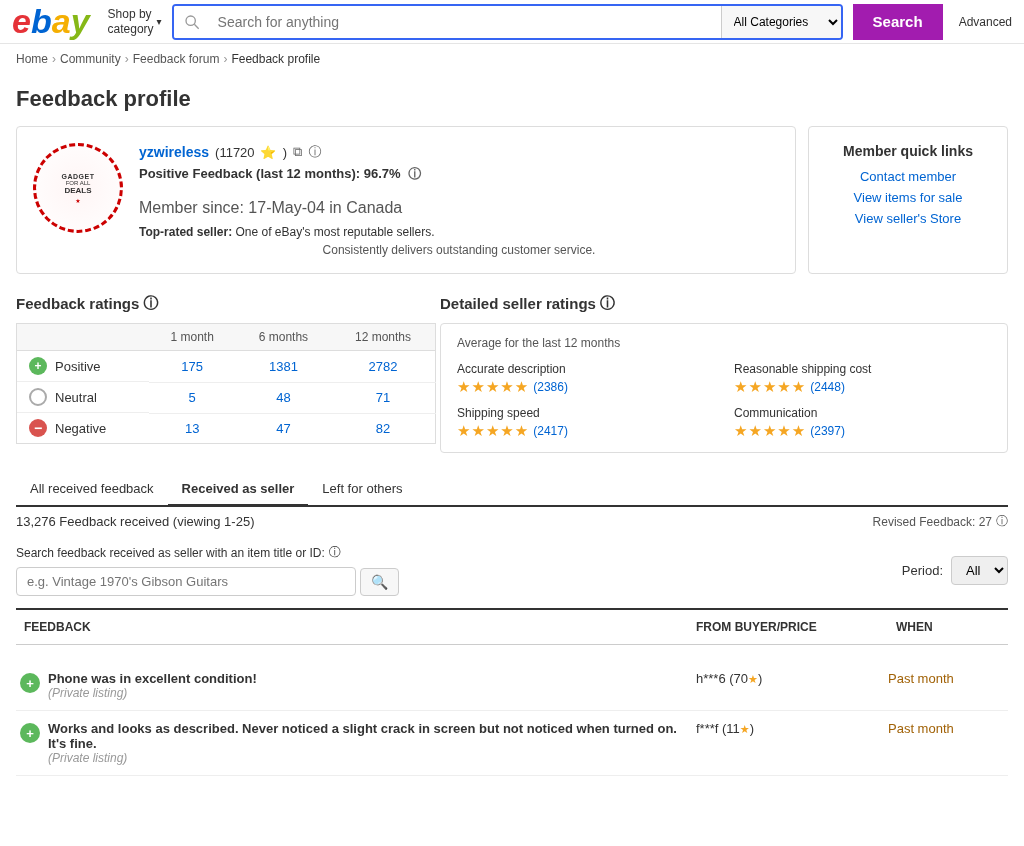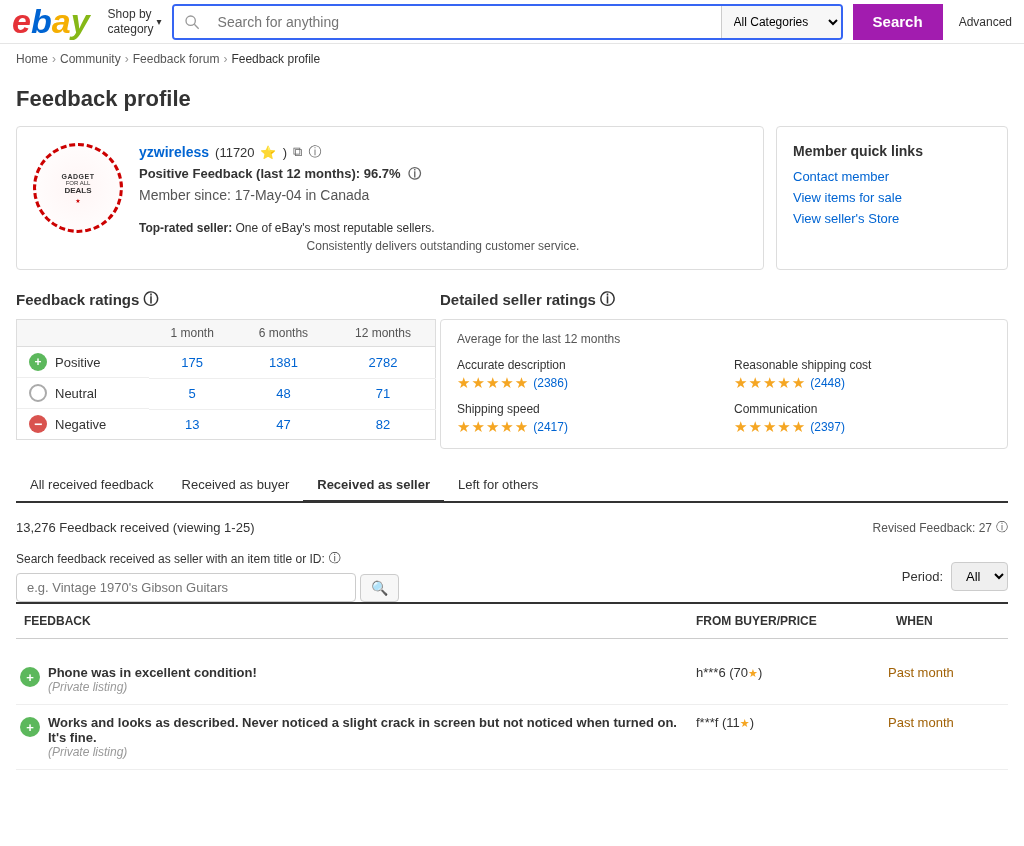--- a/index.html
+++ b/index.html
@@ -37,28 +37,28 @@
     .profile-section { display: flex; gap: 12px; margin-bottom: 20px; }
     .profile-card { flex: 1; border: 1px solid #ddd; border-radius: 4px; padding: 16px; display: flex; gap: 16px; align-items: flex-start; }
     .badge-circle { width: 80px; height: 80px; border-radius: 50%; border: 2px dashed #c00; display: flex; align-items: center; justify-content: center; flex-direction: column; background: radial-gradient(circle, #fff5f5, #fff); }
     .profile-info { flex: 1; }
     .profile-username { display: flex; align-items: center; gap: 6px; margin-bottom: 4px; }
     .username-link { color: #0064d2; font-size: 14px; font-weight: bold; text-decoration: none; }
     .feedback-score { color: #333; font-size: 13px; }
     .star-icon { color: #f5a623; font-size: 13px; }
     .copy-icon { color: #666; font-size: 13px; cursor: pointer; }
     .info-icon { color: #666; font-size: 13px; cursor: pointer; }
-    .positive-feedback { font-size: 13px; font-weight: bold; margin-bottom: 4px; }
+    .positive-feedback { font-size: 13px; font-weight: bold; margin-bottom: 16px; }
     .pct { color: #333; }
-    .member-since { font-size: 14px; color: #555; margin-bottom: 18px; }
+    .member-since { font-size: 16px; color: #555; margin-bottom: 8px; }
     .top-rated { font-size: 12px; color: #333; margin-bottom: 4px; }
     .top-rated strong { font-weight: bold; }
     .delivers { font-size: 12px; color: #555; text-align: center; margin-top: 4px; }
 
-    .quick-links { width: 232px; border: 1px solid #ddd; border-radius: 4px; padding: 16px; }
+    .quick-links { width: 200px; border: 1px solid #ddd; border-radius: 4px; padding: 16px; text-align: center; }
     .quick-links-title { font-size: 14px; font-weight: bold; margin-bottom: 10px; }
     .quick-links a { display: block; color: #0064d2; font-size: 13px; text-decoration: none; margin-bottom: 6px; }
 
     
     .ratings-section { display: flex; gap: 4px; margin-bottom: 20px; }
     .feedback-ratings { flex: 0 0 420px; }
     .detailed-ratings { flex: 1; }
     .section-title { font-size: 15px; font-weight: bold; margin-bottom: 10px; display: flex; align-items: center; gap: 4px; }
     .ratings-table { border: 1px solid #ddd; border-radius: 4px; width: 100%; border-collapse: collapse; }
     .ratings-table th { background: #f7f7f7; padding: 6px 12px; text-align: center; font-size: 12px; font-weight: normal; color: #555; border-bottom: 1px solid #ddd; }
@@ -76,28 +76,28 @@
     .detailed-box { border: 1px solid #ddd; border-radius: 4px; padding: 12px 16px; }
     .detailed-avg { font-size: 12px; color: #555; margin-bottom: 12px; }
     .detailed-grid { display: grid; grid-template-columns: 1fr 1fr; gap: 10px 20px; }
     .detail-item { }
     .detail-label { font-size: 12px; color: #333; margin-bottom: 2px; }
     .detail-stars { display: flex; align-items: center; gap: 4px; }
     .stars-orange { color: #f5a623; font-size: 15px; letter-spacing: 1px; }
     .detail-count { color: #0064d2; font-size: 12px; }
 
     
-    .feedback-tabs { display: flex; border-bottom: 2px solid #333; margin-bottom: 10px; }
+    .feedback-tabs { display: flex; border-bottom: 2px solid #333; }
     .tab-item { padding: 8px 14px; font-size: 13px; cursor: pointer; color: #333; text-decoration: none; white-space: nowrap; }
     .tab-item.active { font-weight: bold; border-bottom: 3px solid #333; margin-bottom: -2px; }
 
     
     .feedback-count-row { display: flex; justify-content: space-between; align-items: center; padding: 6px 0; font-size: 13px; color: #333; margin-bottom: 8px; }
     .revised { font-size: 12px; color: #555; display: flex; align-items: center; gap: 4px; }
-    .search-seller-row { margin-bottom: 0; }
+    .search-seller-row { margin-bottom: 12px; }
     .search-seller-label { font-size: 12px; color: #333; margin-bottom: 6px; display: flex; align-items: center; gap: 4px; }
     .search-seller-input-row { display: flex; align-items: center; justify-content: space-between; }
     .seller-search-input { border: 1px solid #ccc; border-radius: 4px; padding: 6px 10px; font-size: 13px; width: 340px; outline: none; }
     .seller-search-btn { border: 1px solid #ccc; background: #f7f7f7; border-radius: 4px; padding: 5px 10px; cursor: pointer; font-size: 14px; }
     .period-row { display: flex; align-items: center; gap: 8px; font-size: 13px; }
     .period-select { border: 1px solid #ccc; border-radius: 4px; padding: 5px 10px; font-size: 13px; cursor: pointer; outline: none; }
 
     .feedback-table-header { display: grid; grid-template-columns: 1fr 200px 120px; border-top: 2px solid #333; border-bottom: 1px solid #ccc; padding: 6px 0; margin-bottom: 16px; }
     .fth-col { font-size: 12px; font-weight: bold; color: #333; text-transform: uppercase; padding: 4px 8px; }
 
@@ -283,21 +283,20 @@
               <span class="detail-count blue-num">(2397)</span>
             </div>
           </div>
         </div>
       </div>
     </div>
   </div>
 
   <div class="feedback-tabs">
     <a href="#" class="tab-item">All received feedback</a>
-    <a href="#" class="tab-item">Received as buyer</a>
     <a href="#" class="tab-item active">Received as seller</a>
     <a href="#" class="tab-item">Left for others</a>
   </div>
 
   <div class="feedback-count-row">
     <span>13,276 Feedback received (viewing 1-25)</span>
     <div class="revised">
       <span>Revised Feedback: 27</span>
       <span>ⓘ</span>
     </div>

